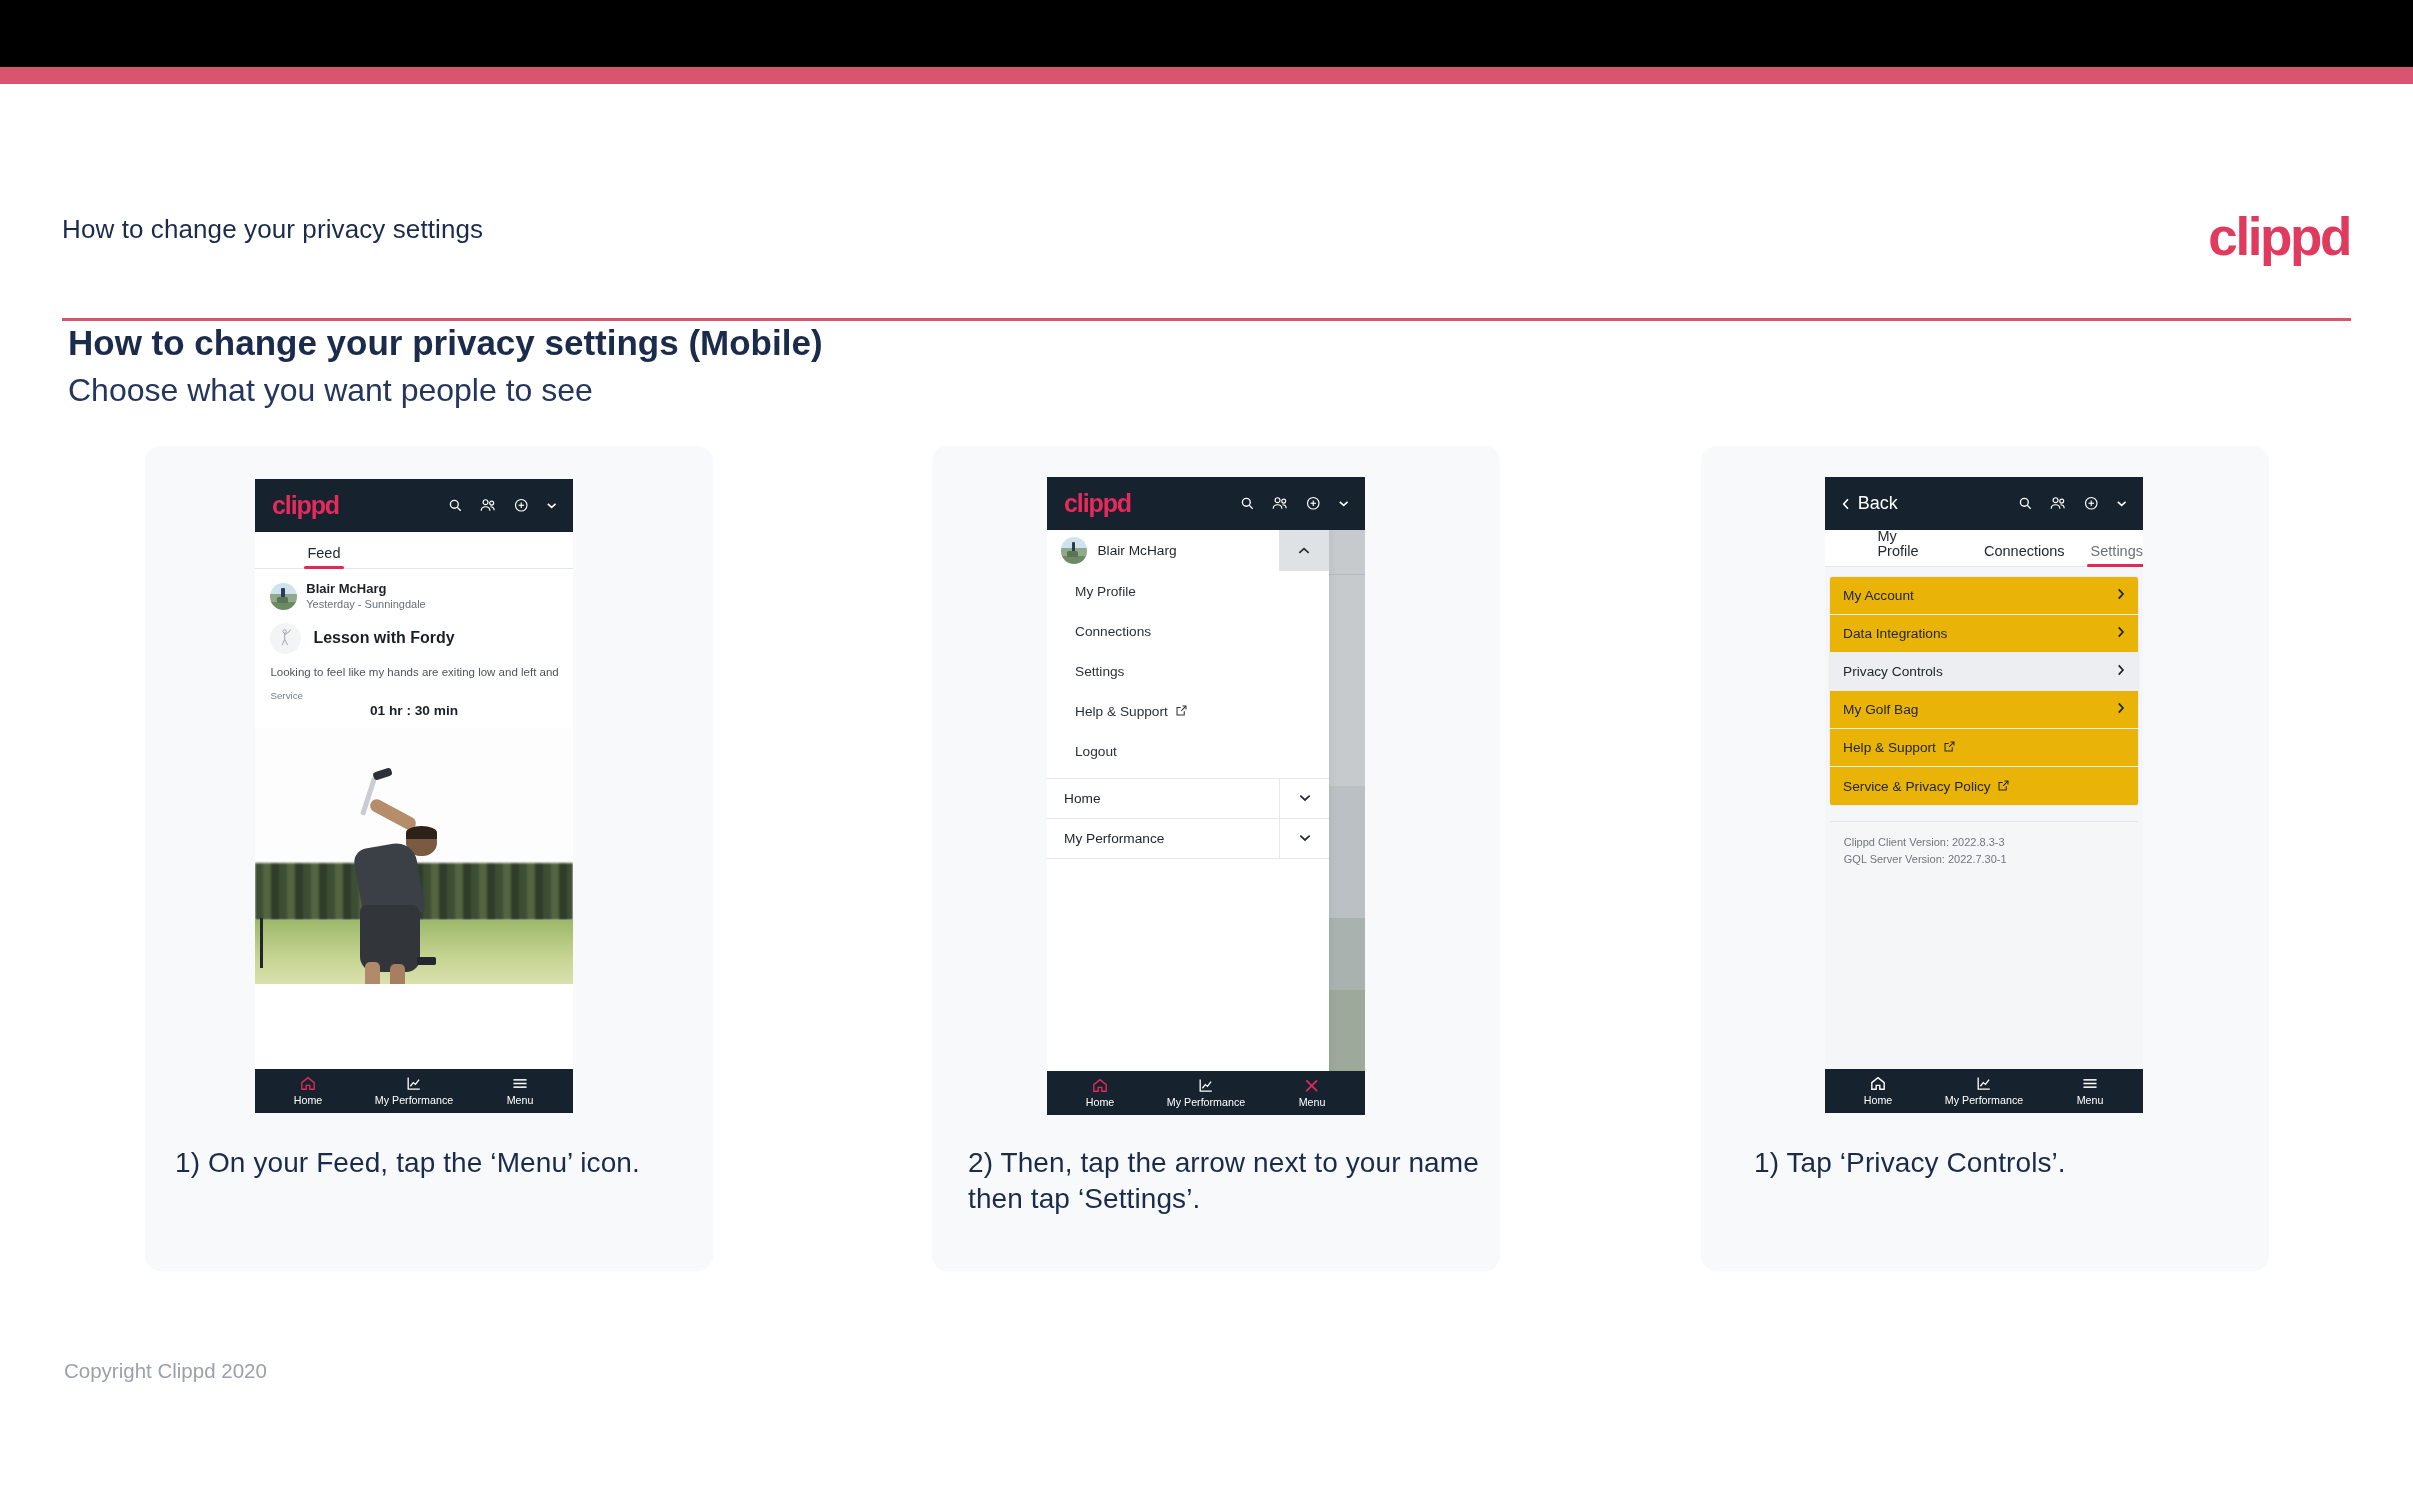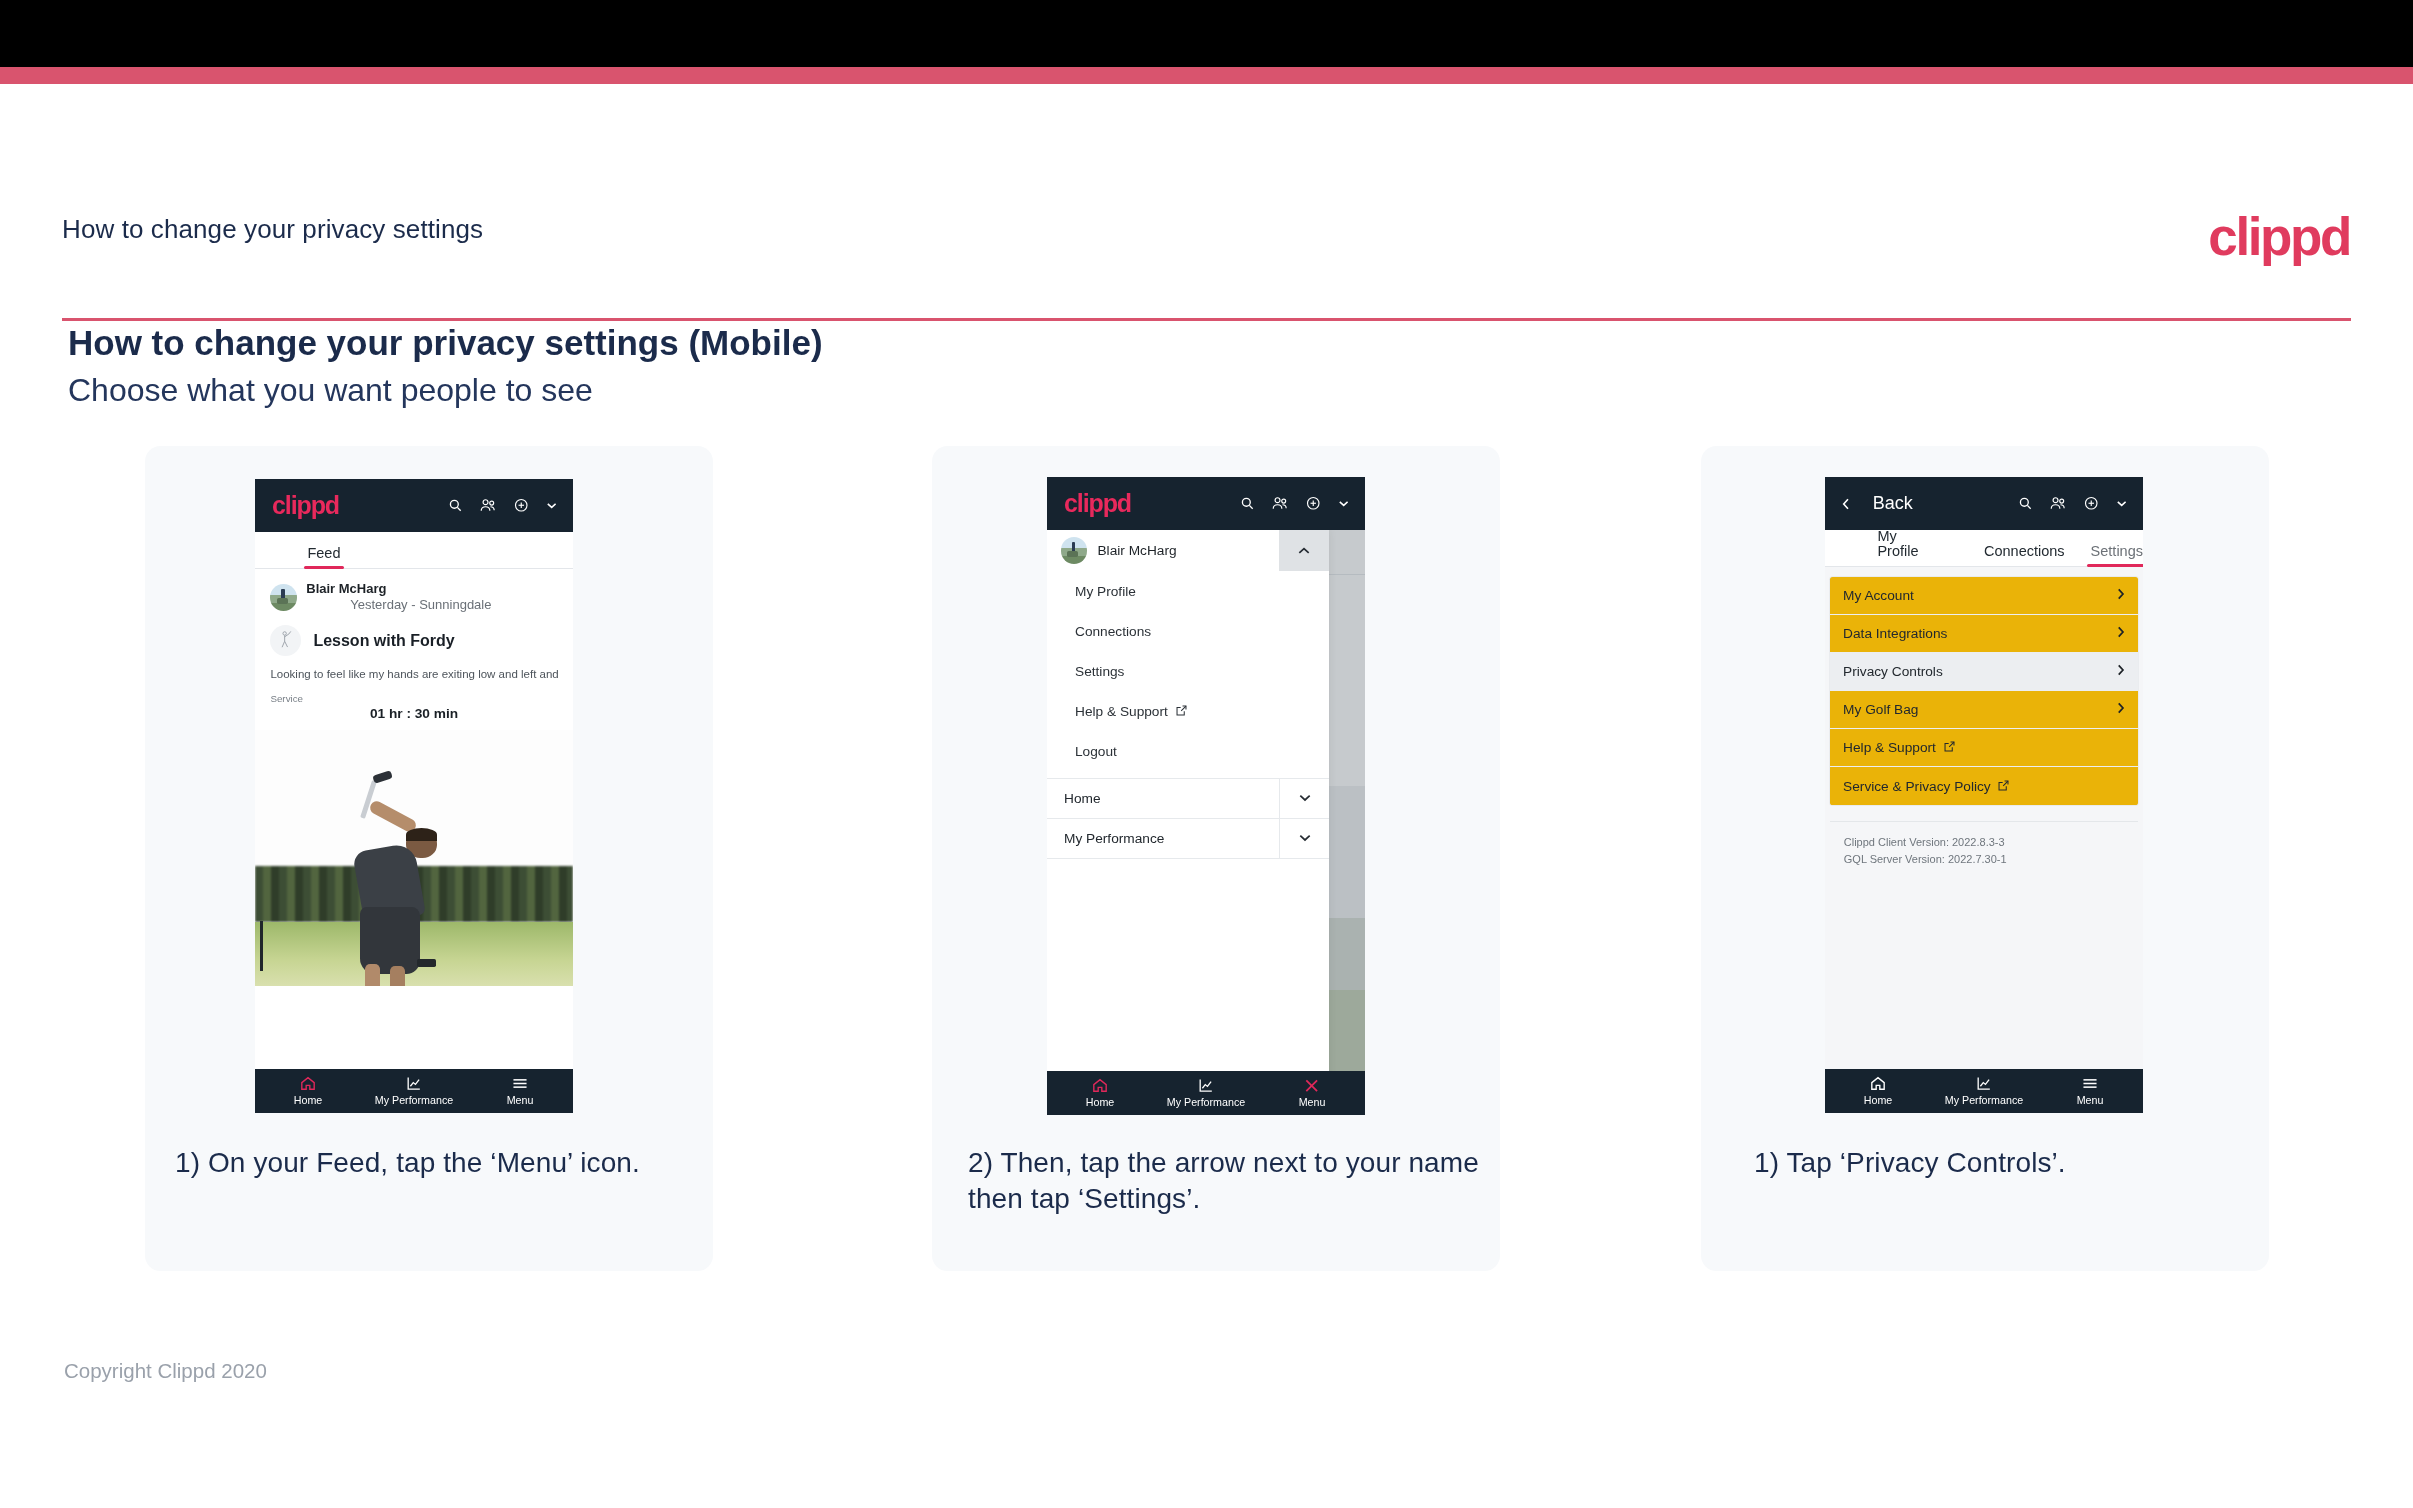--- a/index.html
+++ b/index.html
@@ -65,21 +65,21 @@
   #phone-3{ left:1825px; top:477px; height:636px; }
 
   .appbar{
     position:relative; height:53px; background:#16232f; display:flex;
     align-items:center; padding:0 17px;
   }
   .appbar .logo{
     color:#e8295c; font-size:25px; font-weight:700; letter-spacing:-1.1px; line-height:1;
   }
   .appbar .back{
-    color:#ffffff; font-size:18px; font-weight:400; display:flex; align-items:center; gap:23px;
+    color:#ffffff; font-size:18px; font-weight:400; display:flex; align-items:center; gap:8px;
   }
   .appbar .icons{ margin-left:auto; display:flex; align-items:center; gap:18px; }
   .appbar svg{ display:block; }
 
   
   .tabs-row{
     display:flex; align-items:flex-end; height:37px; background:#fff;
     border-bottom:0.9px solid #e3e6ea; padding:0 0 0 15.4px; gap:26px;
   }
   .tab{
@@ -101,21 +101,21 @@
   }
   .avatar .fig{
     position:absolute; left:11px; top:5.1px; width:3.4px; height:11px;
     background:#2a3b52; border-radius:0.9px;
   }
   .avatar .fig2{
     position:absolute; left:6.8px; top:13.7px; width:11px; height:6px;
     background:#5b7356; border-radius:1.7px;
   }
   .post-name{ font-size:13px; font-weight:700; color:#1d2227; line-height:1.25; }
-  .post-meta{ font-size:13px; color:#6a7077; line-height:1.3;margin-left:44px; }
+  .post-meta{ font-size:11px; color:#6a7077; line-height:1.3; }
 
   .lesson-row{ display:flex; align-items:center; gap:12px; margin-top:11px; }
   .lesson-ico{
     width:31px; height:31px; border-radius:50%; background:#f2f4f6; flex:none;
     display:flex; align-items:center; justify-content:center;
   }
   .lesson-title{ font-size:16px; font-weight:700; color:#191f26; }
 
   .post-body{
     font-size:11.5px; color:#4d545b; line-height:1.5; margin-top:10.3px;

